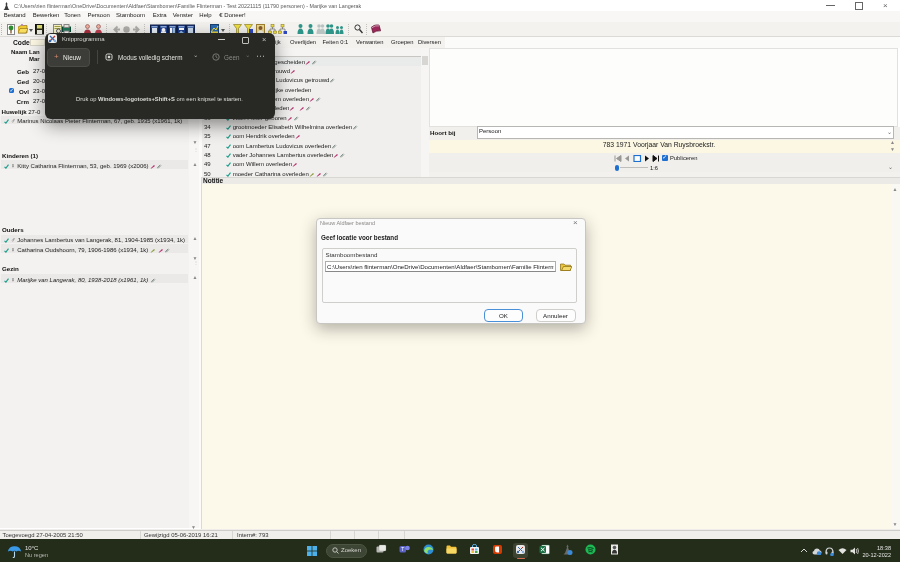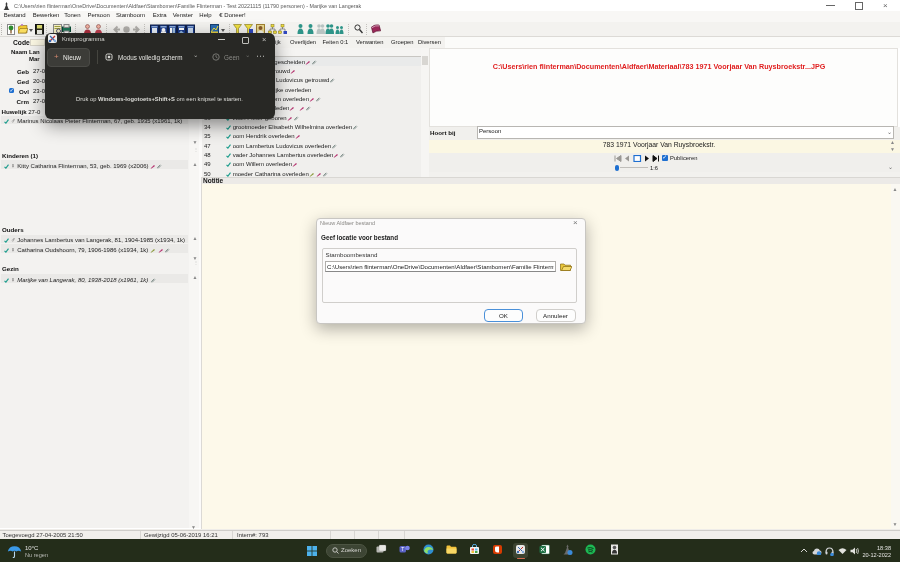--- a/index.html
+++ b/index.html
@@ -401,21 +401,20 @@
 <div class="abs" style="left:226px;top:170.8px;font-size:6px;color:#222;white-space:nowrap;"><svg class="pen" style="width:5px;height:5px;" viewBox="0 0 5 5">
         <path d="M0.5 2.8 L1.9 4.2 L4.5 0.7" stroke="#1f9e8e" stroke-width="1.1" fill="none"></path>
       </svg> moeder Catharina overleden<svg class="pen" viewBox="0 0 6 6">
         <path d="M0.5 5.5 L4 2 L5 3 L1.5 5.5Z" fill="#8a9a3a"></path>
       </svg> <svg class="pen" viewBox="0 0 6 6">
         <path d="M0.5 5.5 L4 2 L5 3 L1.5 5.5Z" fill="#b5316e"></path>
       </svg><svg class="pen" viewBox="0 0 6 6">
         <path d="M1.2 4.8 L4.2 1.8 M2 5.4 L5 2.4" stroke="#7a8a86" stroke-width="0.9" fill="none"></path>
       </svg></div>
 <div class="abs" style="left:429px;top:48px;width:469px;height:79px;background:#fdfdfc;border:1px solid #e3e1dd;box-sizing:border-box;"></div>
-<div class="abs b" style="left:429px;top:62.4px;width:460px;text-align:center;font-size:7.2px;color:#e02020;">C:\Users\rien flinterman\Documenten\Aldfaer\Materiaal\783 1971 Voorjaar Van Ruysbroekstr...JPG</div>
 <div class="abs" style="left:429px;top:127px;width:471px;height:12.5px;background:#f1f0ed;"></div>
 <div class="abs b" style="left:430px;top:128.8px;font-size:6.2px;color:#111;">Hoort bij</div>
 <div class="abs" style="left:477px;top:126px;width:417px;height:12.5px;background:#fff;border:1px solid #b8b6b2;box-sizing:border-box;"></div>
 <div class="abs" style="left:479px;top:127.8px;font-size:6px;color:#222;">Persoon</div>
 <div class="abs" style="left:887px;top:127.5px;font-size:6px;color:#666;">⌄</div>
 <div class="abs" style="left:429px;top:139.5px;width:471px;height:13px;background:#fbf7e3;"></div>
 <div class="abs" style="left:429px;top:141px;width:460px;text-align:center;font-size:6.8px;color:#222;">783 1971 Voorjaar Van Ruysbroekstr.</div>
 <div class="abs" style="left:890px;top:139px;font-size:5px;color:#888;">▲</div>
 <div class="abs" style="left:890px;top:145.5px;font-size:5px;color:#888;">▼</div>
 <div class="abs" style="left:429px;top:152.5px;width:471px;height:19.5px;background:#f0efec;"></div>

